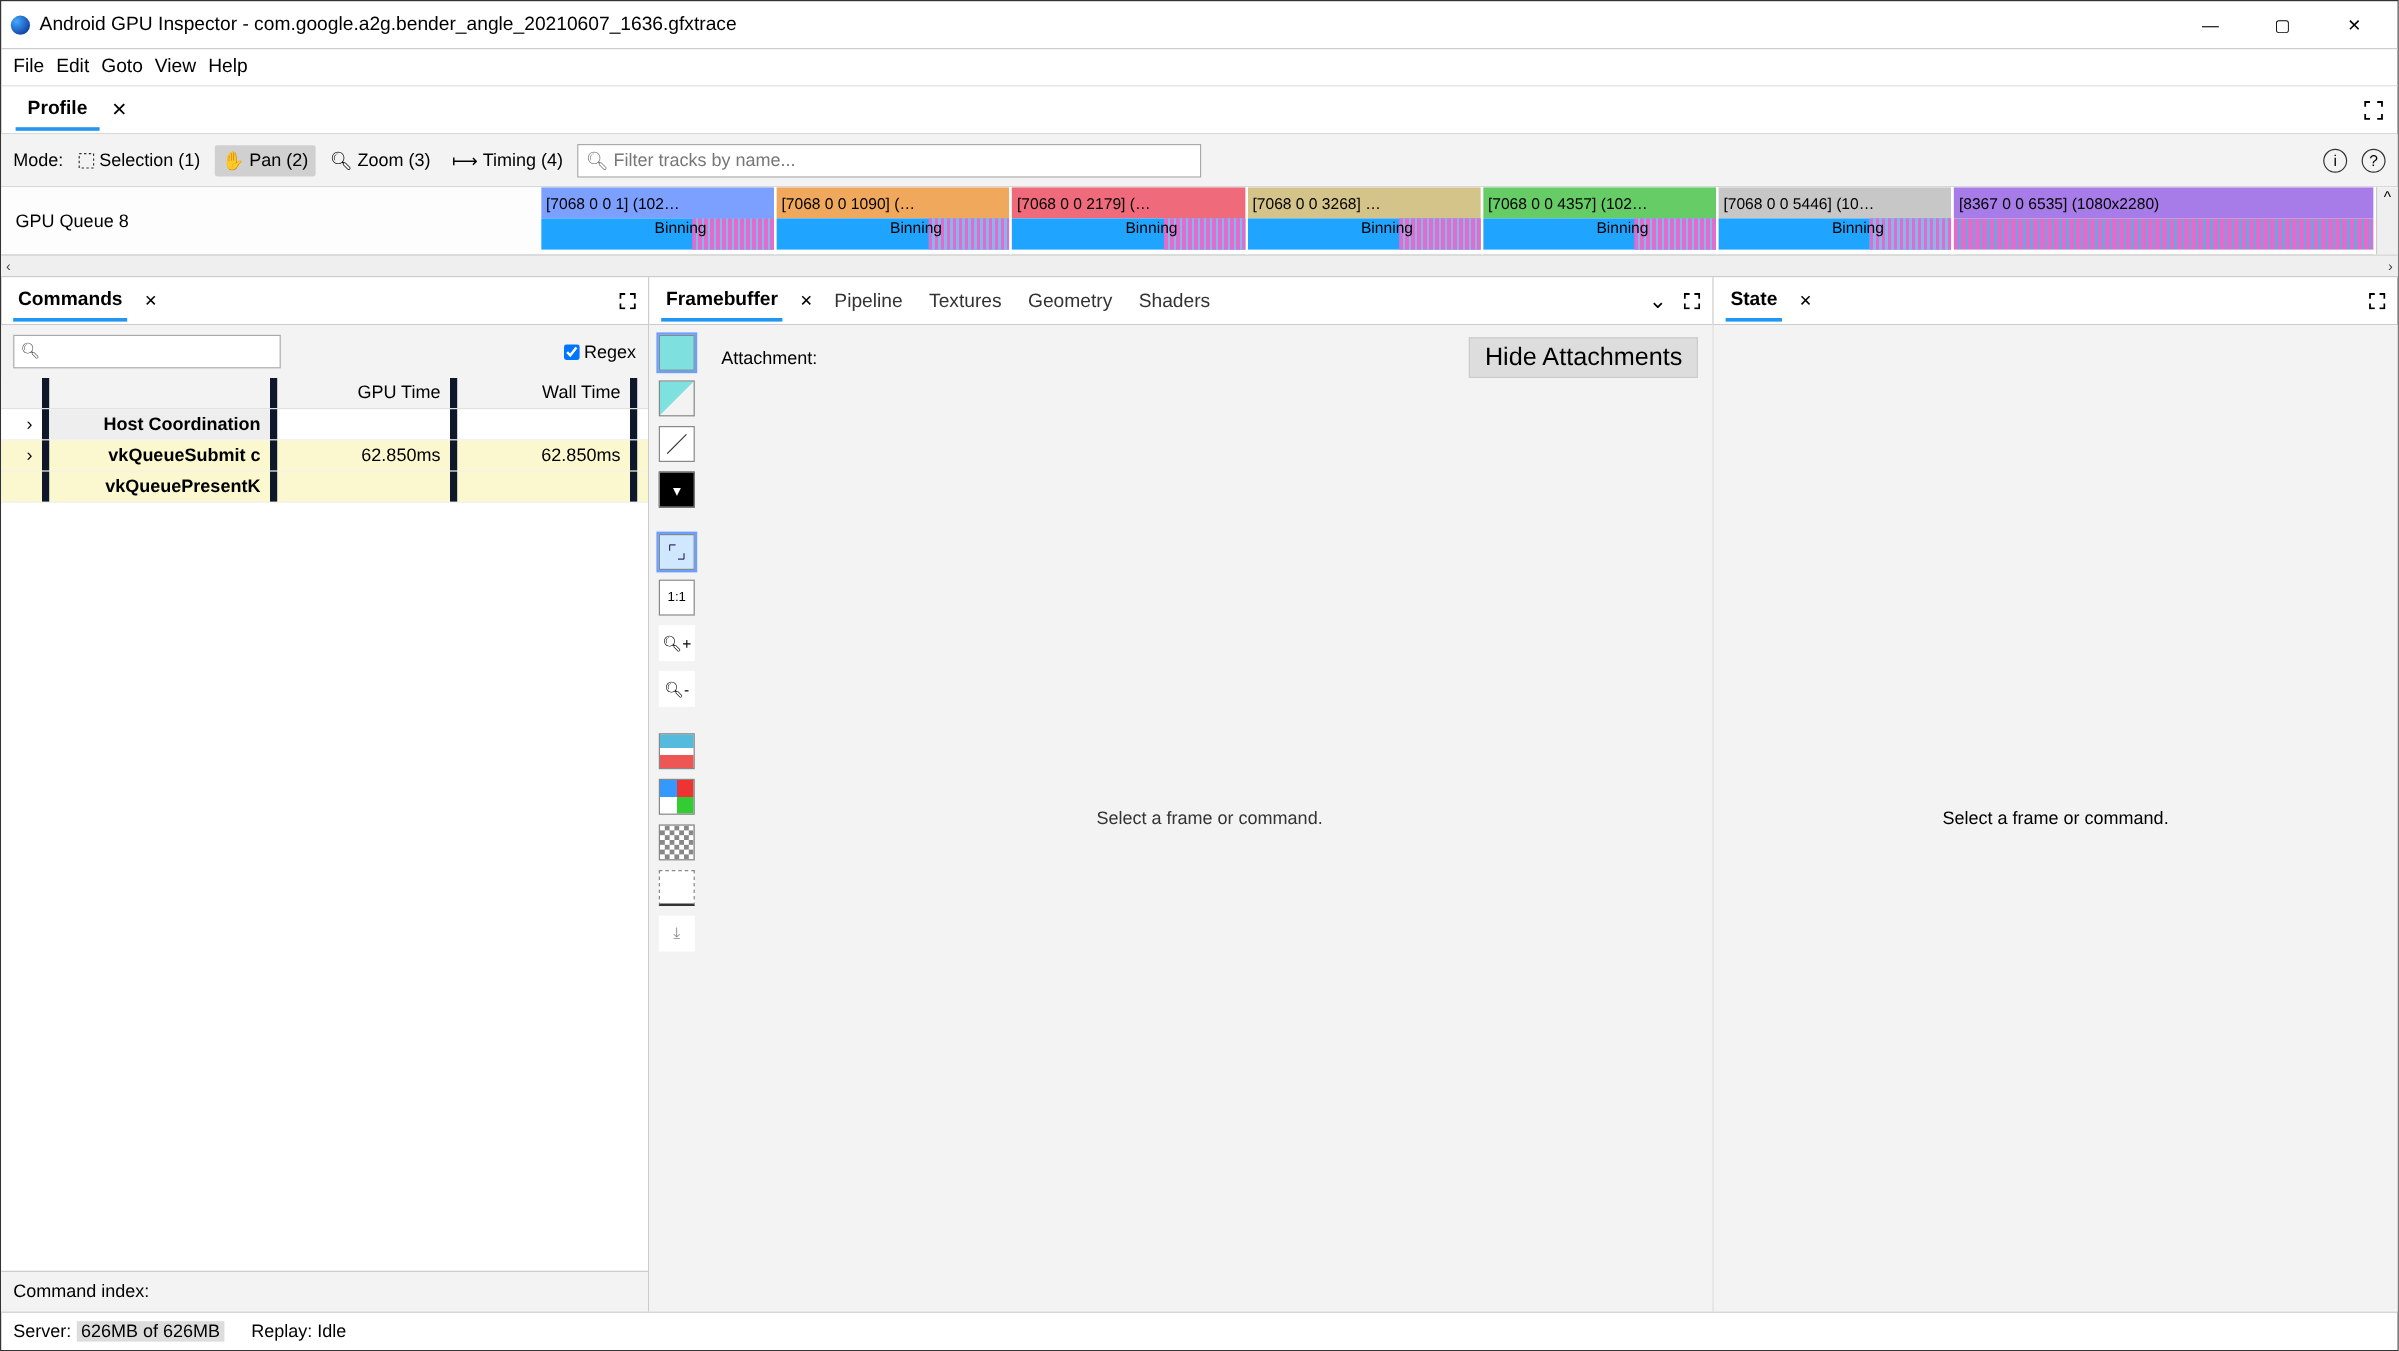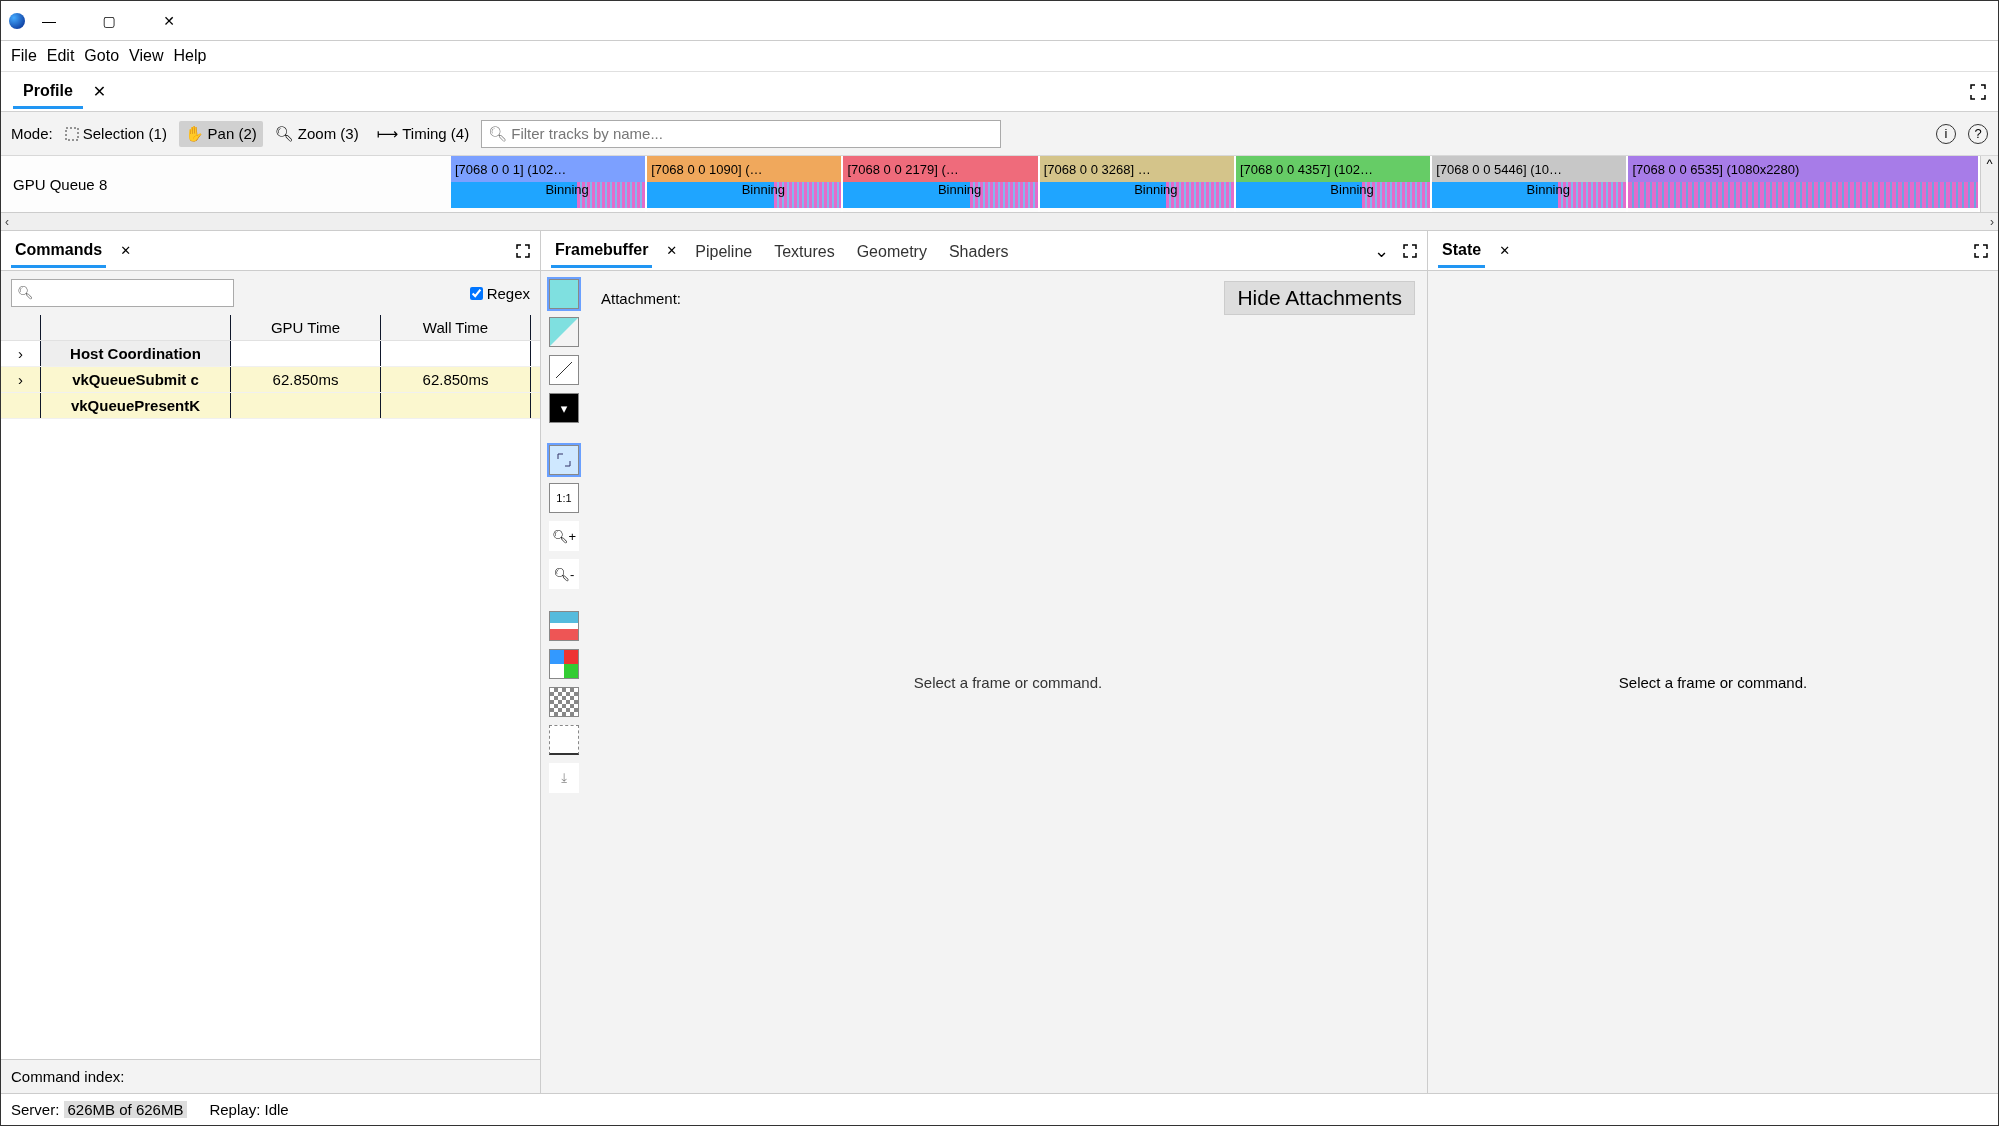--- a/index.html
+++ b/index.html
@@ -50,21 +50,21 @@
 .pane-tab.active { border-bottom:3px solid #2196f3;}
 .pane-tab.inactive { font-weight:400; color:#333;}
 .pane-body { flex:1; background:#f3f3f3; display:flex; flex-direction:column; overflow:hidden;}
 .cmds-top { display:flex; align-items:center; gap:10px; padding:8px 10px;}
 .cmds-top input[type=text]{ flex:1; height:28px; border:1px solid #aaa; background:#fff; padding:0 22px;}
 .searchwrap{position:relative; flex:1;}
 .searchwrap .mag{position:absolute; left:6px; top:6px; font-size:13px; color:#555;}
 .chkwrap{display:flex; align-items:center; gap:4px; font-size:15px;}
 .cmd-table { font-size:15px; }
 .cmd-table .hdr { display:flex; background:#f3f3f3; border-bottom:1px solid #e1e1e1;}
-.cmd-table .cell { padding:4px 8px; border-right:1px solid #0f172a; overflow:hidden; white-space:nowrap; text-align:center;}
+.cmd-table .cell { padding:4px 8px; border-right:6px solid #0f172a; overflow:hidden; white-space:nowrap; text-align:right;}
 .c0{width:40px;text-align:center;}
 .c1{width:190px;text-align:left;}
 .c2{width:150px;}
 .c3{width:150px;}
 .cmd-row{display:flex; background:#fff; border-bottom:1px solid #f0f0f0;}
 .cmd-row.section .c1{font-weight:700;background:#eee;}
 .cmd-row.hl{background:#fbf7cf;}
 .cmd-footer{padding:8px 10px; border-top:1px solid #ccc; font-size:15px; background:#f3f3f3;}
 
 
@@ -82,20 +82,25 @@
 
 svg{display:block}
 </style>
 </head>
 <body>
 
 <div class="window">
 
   <div class="titlebar">
     <div class="app-icon"></div>
+    <div class="title">
+      <span>Android GPU Inspector</span>
+      <span> - </span>
+      <span>com.google.a2g.bender_angle_20210607_1636.gfxtrace</span>
+    </div>
     <div class="win-controls">
       <div class="win-btn">—</div>
       <div class="win-btn">▢</div>
       <div class="win-btn">✕</div>
     </div>
   </div>
 
   <div class="menubar">
     <span>File</span>
     <span>Edit</span>
@@ -187,21 +192,21 @@
                 </div>
               </div>
               <div class="bar">
                 <div class="top" style="background:#c7c7c7">[7068 0 0 5446] (10…</div>
                 <div class="bot">
                   <span style="position:relative;z-index:1;">Binning</span>
                   <div class="stripes"></div>
                 </div>
               </div>
               <div class="bar last" style="flex: 1.8 1 0%;">
-                <div class="top" style="background:#a77ce8">[7068 0 0 6535] (1080x2280)</div>
+                <div class="top" style="background:#a77ce8">[8367 0 0 6535] (1080x2280)</div>
                 <div class="bot"></div>
               </div>
             </div>
         </div>
       </div>
       <div class="scrollbar-v">
           <div style="height:16px;text-align:center;">^</div>
         </div>
     </div>
     <div class="scrollbar-h">

